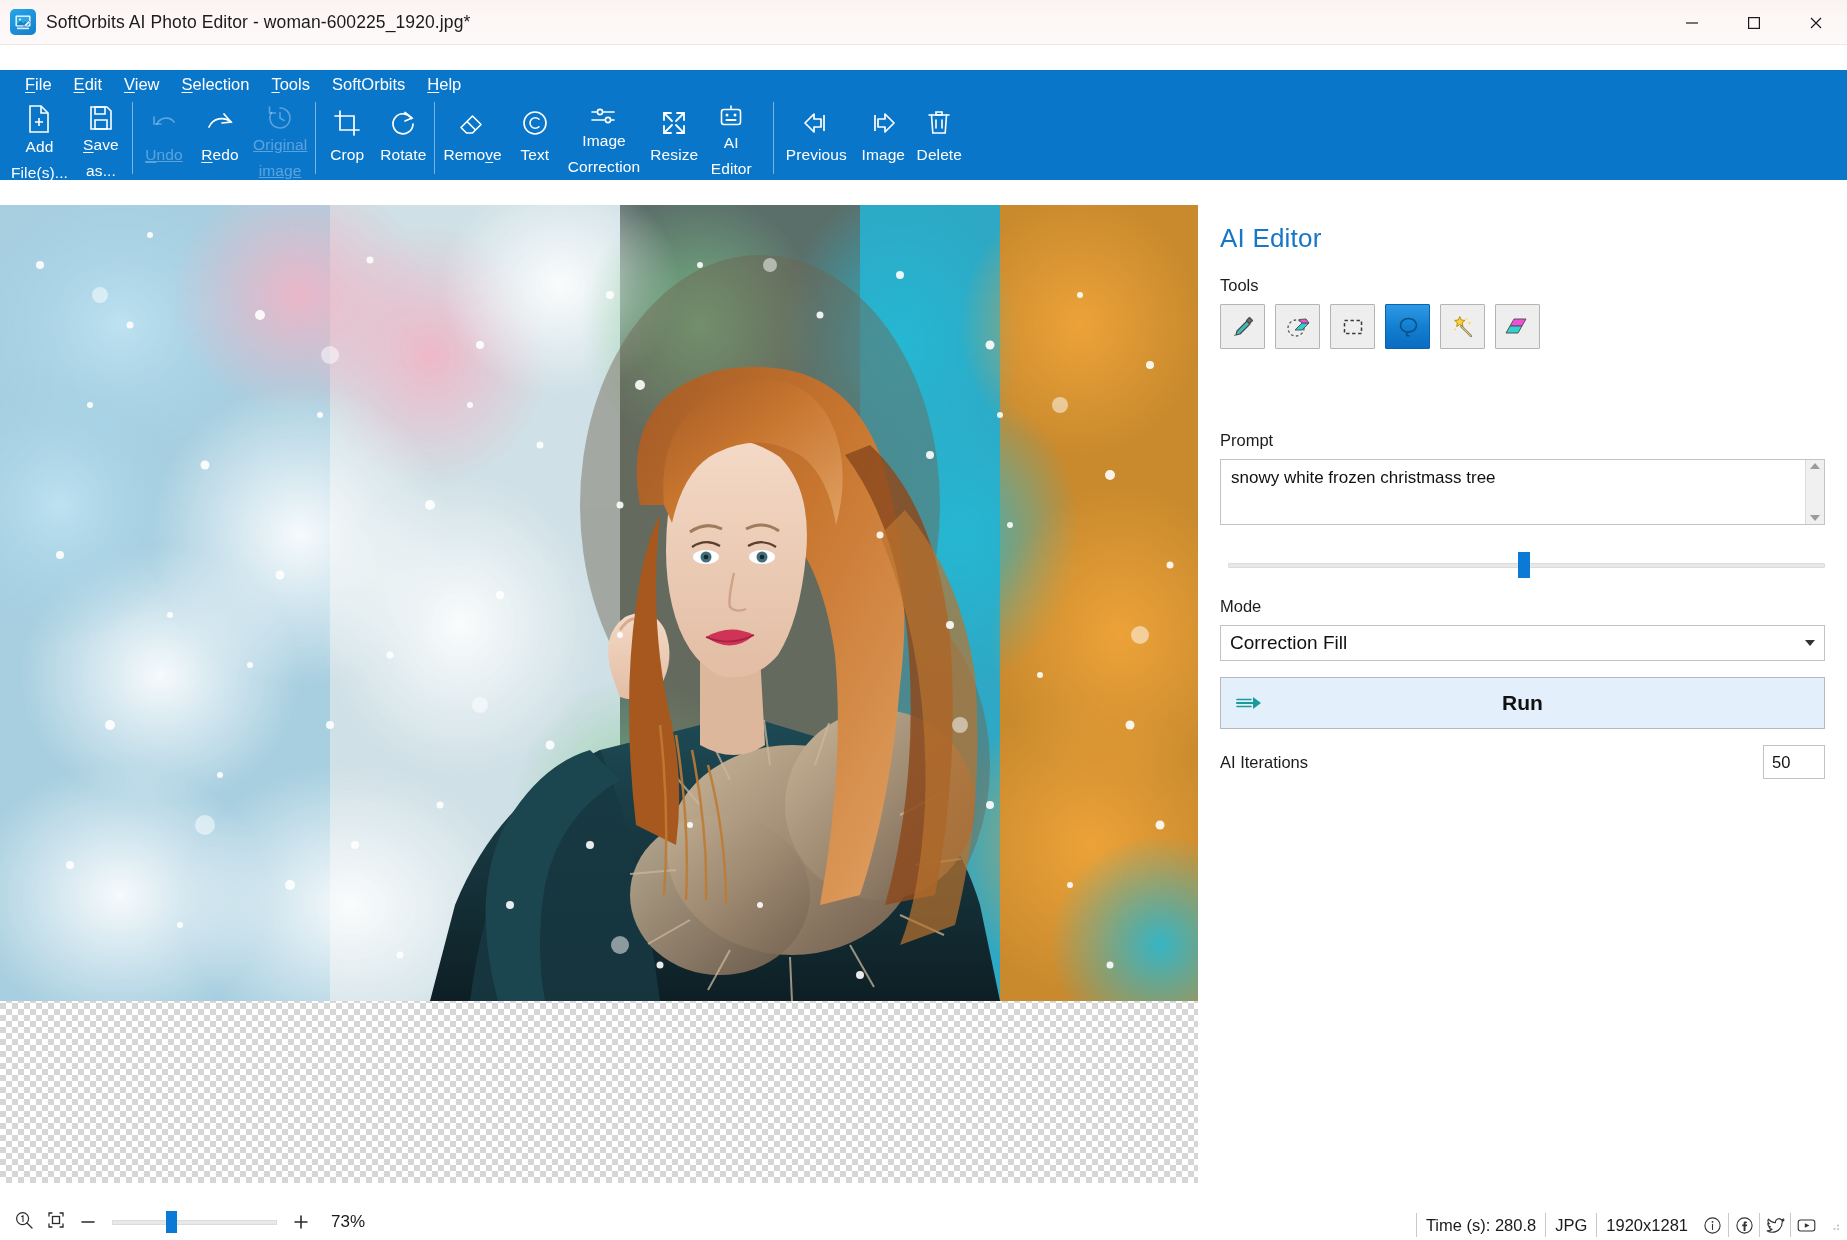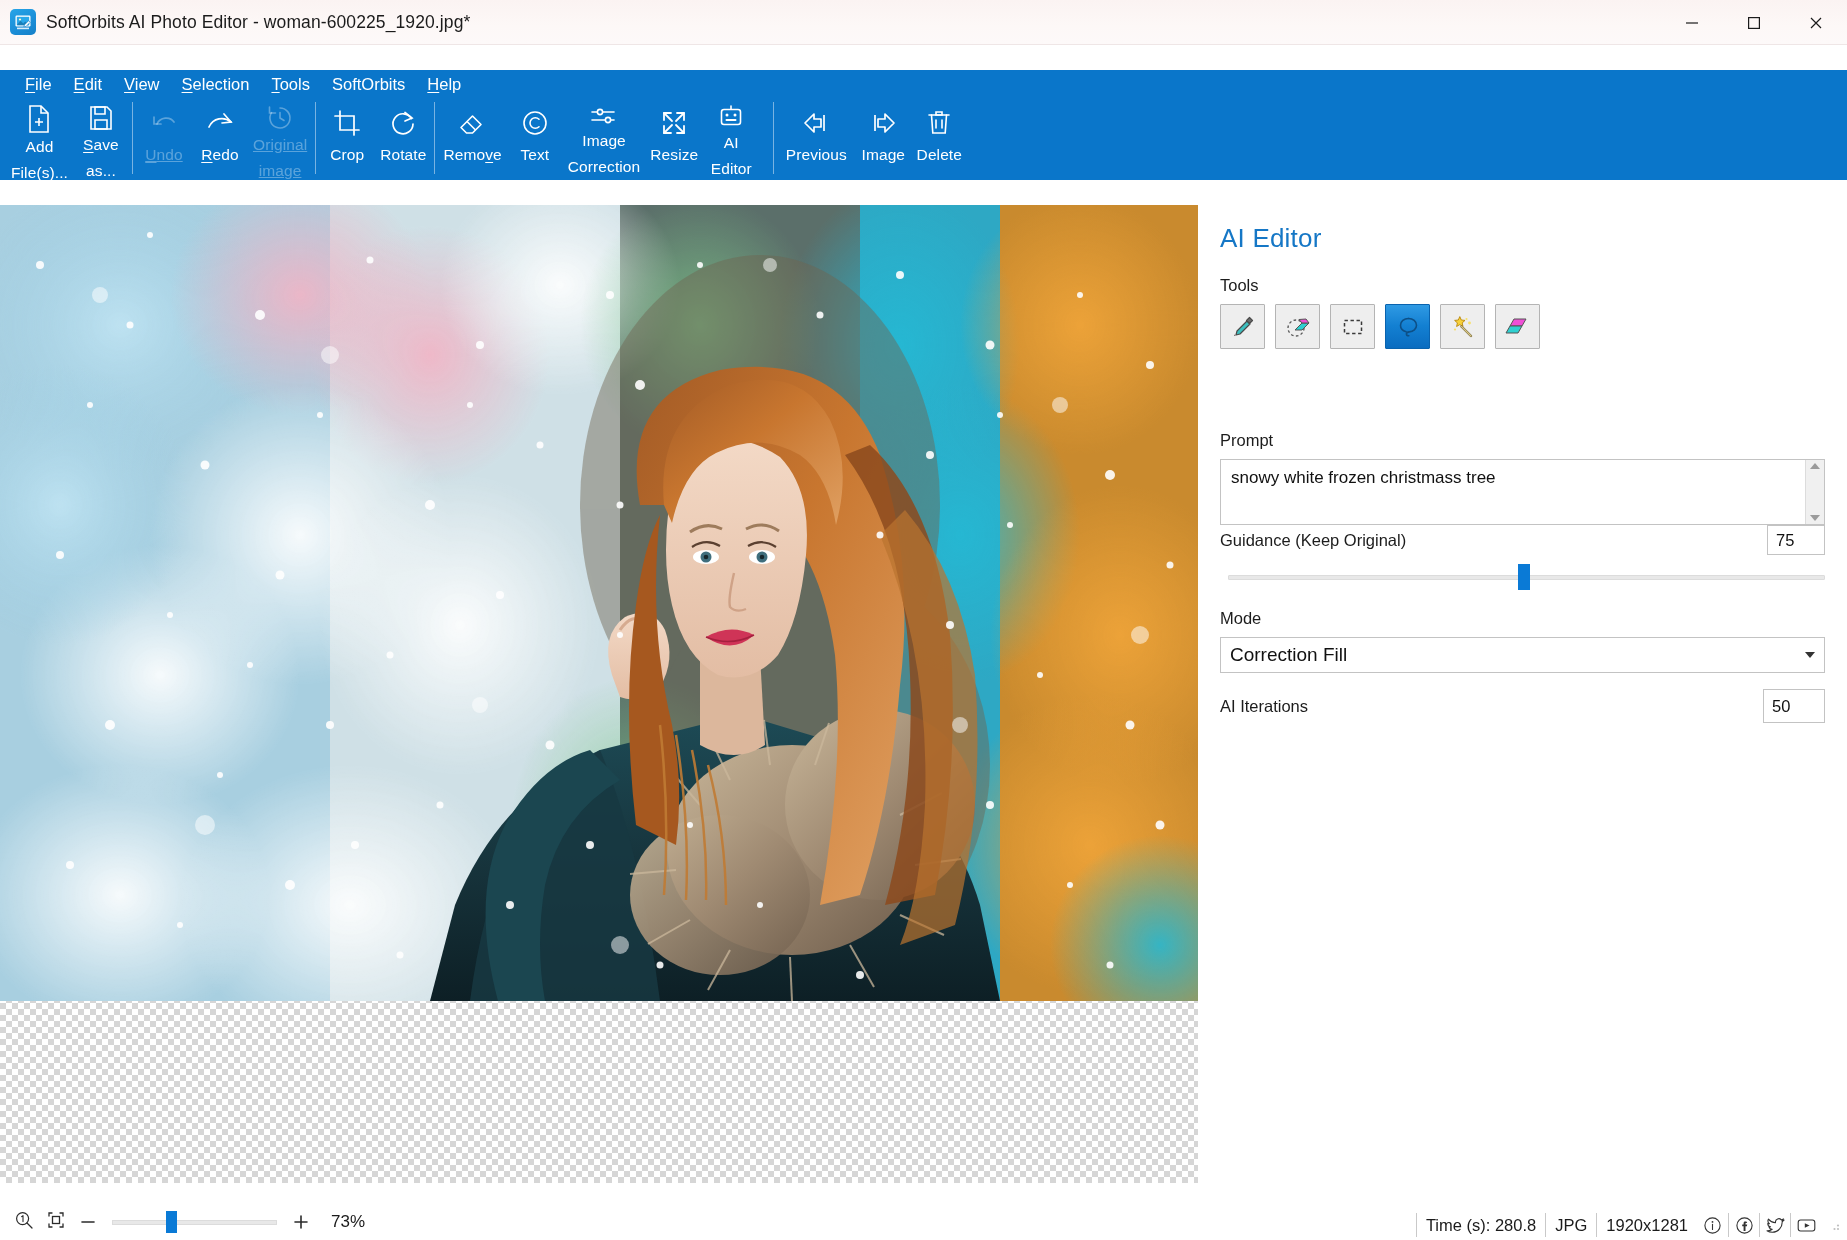--- a/index.html
+++ b/index.html
@@ -127,21 +127,21 @@
   .tool-btn.active {
     background: linear-gradient(to bottom,#2f9ae4 0%,#1380d2 48%,#0a6cc0 100%);
     border-color: #0a63ae;
   }
   .tool-btn svg { display:block; }
 
   .spacer-tools { height: 74px; }
 
   .prompt-box {
     border: 1px solid #c3c3c3; background: #ffffff;
-    height: 66px; display: flex; position: relative; 
+    height: 66px; display: flex; position: relative; margin-bottom: 18px;
   }
   .prompt-text {
     flex: 1; padding: 8px 10px; font-size: 17px; color: #111;
     line-height: 20px; overflow: hidden;
   }
   .prompt-scroll {
     width: 19px; flex: 0 0 19px; background: #f0f0f0;
     border-left: 1px solid #dcdcdc;
     display: flex; flex-direction: column; justify-content: space-between;
     align-items: center; padding: 3px 0;
@@ -731,35 +731,42 @@
 
       <div class="sect-label">Prompt</div>
       <div class="prompt-box">
         <div class="prompt-text">snowy white frozen christmass tree</div>
         <div class="prompt-scroll">
           <div class="sb-arrow sb-up"></div>
           <div class="sb-arrow sb-dn"></div>
         </div>
       </div>
 
-      <div class="row-label-val">
-        <div class="sect-label" style="margin-bottom:0;">Guidance (Keep Original)</div>
-        <div class="field-sm">75</div>
-      </div>
       <div class="slider-wrap">
         <div class="slider-track"></div>
         <div class="slider-thumb" id="guidance-thumb" style="left: 48.5%;"></div>
       </div>
 
       <div class="sect-label">Mode</div>
       <div class="select-box">
         <span>Correction Fill</span>
         <span class="caret"></span>
       </div>
 
+      <div class="run-btn">
+        <span class="run-ico">
+          <svg width="28" height="20" viewBox="0 0 28 20">
+            <path d="M2 10h18" stroke="#1a9b9b" stroke-width="2.2" stroke-linecap="round"></path>
+            <path d="M2 6.5h14" stroke="#1a9b9b" stroke-width="1.6" stroke-linecap="round"></path>
+            <path d="M2 13.5h14" stroke="#1a9b9b" stroke-width="1.6" stroke-linecap="round"></path>
+            <path d="M18 4l8 6-8 6z" fill="#1a9b9b"></path>
+          </svg>
+        </span>
+        <span class="run-lbl">Run</span>
+      </div>
 
       <div class="row-label-val">
         <div class="sect-label" style="margin-bottom:0;">AI Iterations</div>
         <div class="field-sm" style="width:62px;height:34px;">50</div>
       </div>
     </div>
   </div>
 
   <div class="statusbar">
     <div class="zoom-ctrls">

